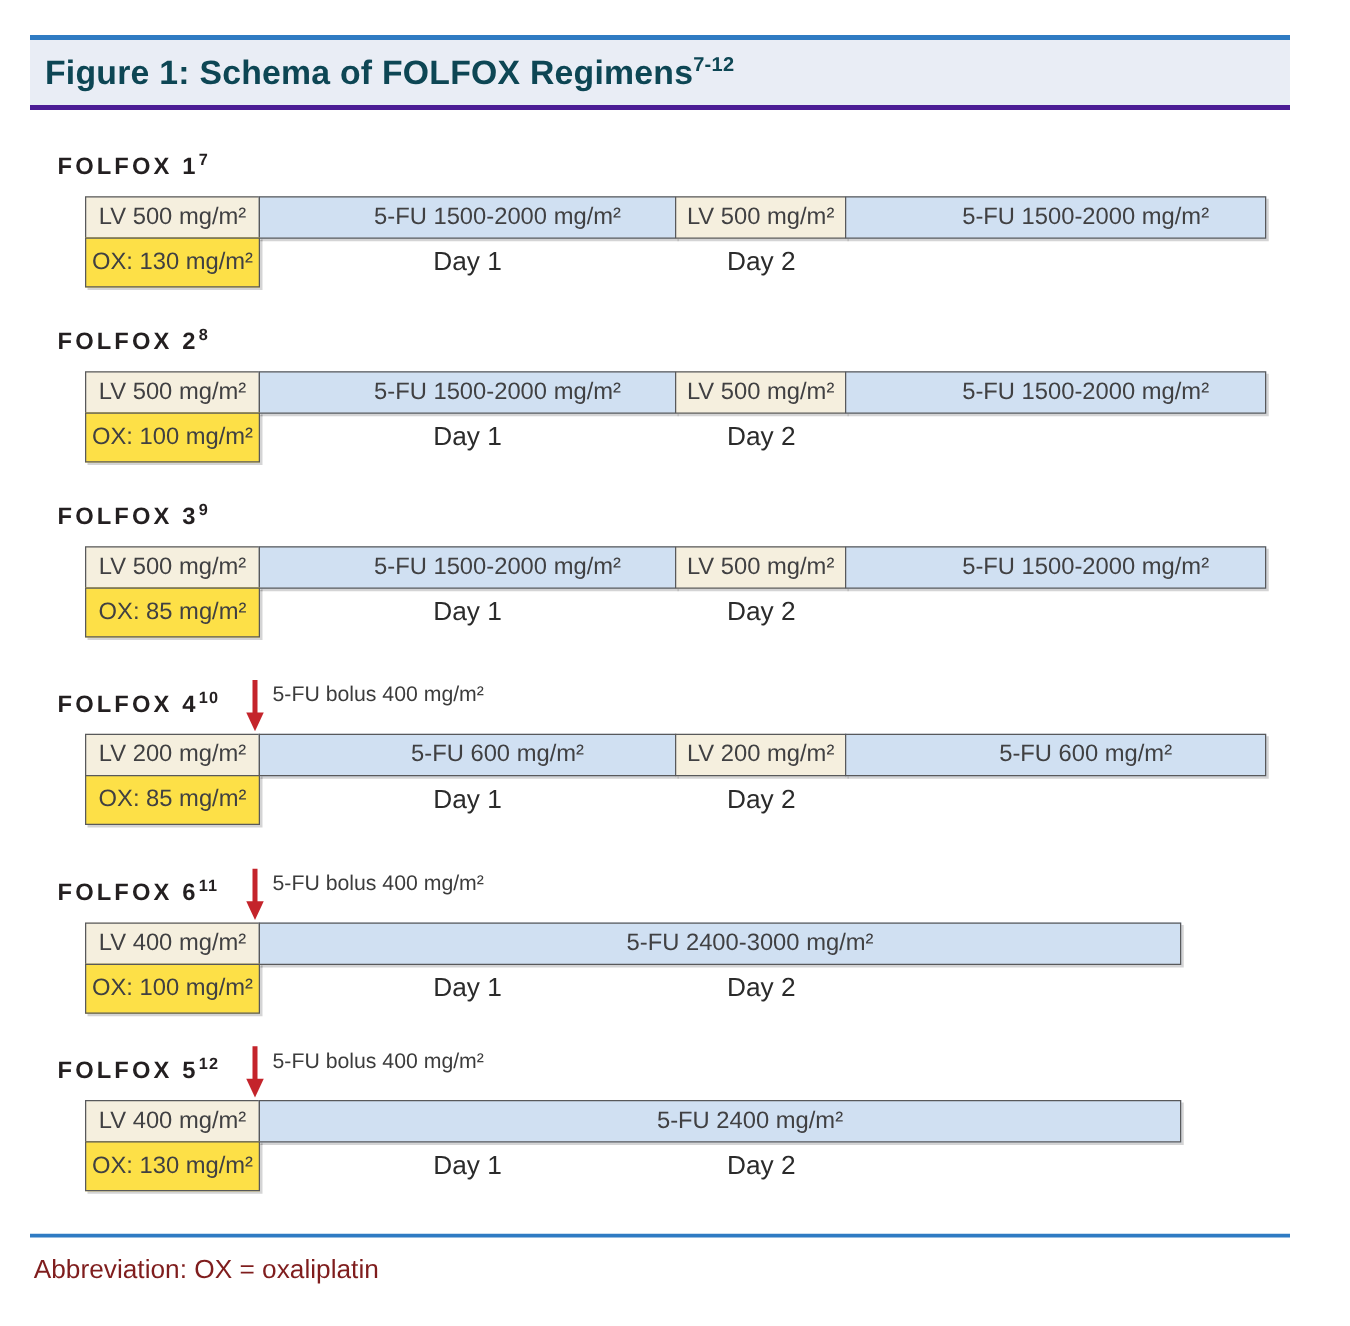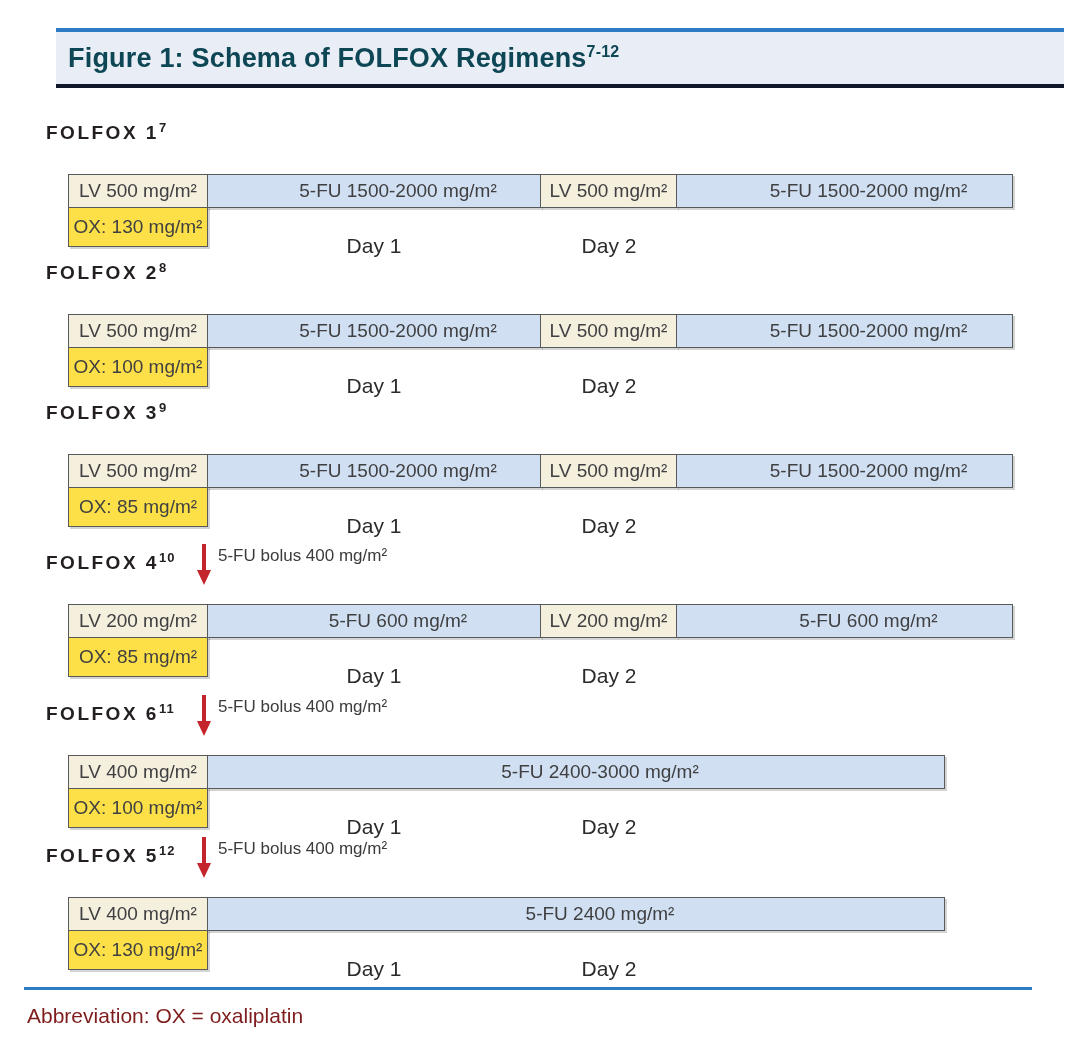--- a/index.html
+++ b/index.html
@@ -10,24 +10,23 @@
     font-family:"Liberation Sans", sans-serif;
     overflow:hidden;
   }
 
   
   .titlebar {
     position:absolute; top:28px; left:24px;
     width:1008px; height:60px;
     background:#e9edf5;
     border-top:4px solid #2f7bc3;
-    border-bottom:4px solid #0f172a;
+    border-bottom:4px solid #4c1d95;
     display:flex; align-items:center;
     padding-left:12px;
-    margin-left:32px;
   }
   .titlebar h1 {
     font-size:27px; font-weight:bold;
     color:#0d4654; letter-spacing:0.2px;
   }
   .titlebar sup { font-size:16px; font-weight:bold; vertical-align:super; }
 
   
   .regimen { position:absolute; left:0; width:1080px; height:130px; }
   .rname {
@@ -44,37 +43,36 @@
     font-size:17px; color:#3c3c3c; white-space:nowrap;
   }
 
   .box {
     position:absolute; top:37px; height:34px;
     border:1px solid #58595b;
     display:flex; align-items:center; justify-content:center;
     font-size:19px; color:#404042;
     box-shadow:2px 2px 0 rgba(100,100,105,0.28);
     white-space:nowrap;
-    margin-top:17px;
   }
   .lv  { background:#f5efde; }
   .fu  { background:#d0e0f2;padding-left:48px; }
   .ox  { background:#fde047; top:70px; height:40px; }
 
   .b-lv1 { left:68px;  width:140px; }
   .b-fu1 { left:207px; width:334px; }
   .b-lv2 { left:540px; width:137px; }
   .b-fu2 { left:676px; width:337px; }
   .b-fuw { left:207px; width:738px; }
   .b-ox  { left:68px;  width:140px; }
 
   .day {
     position:absolute; top:70px; height:40px;
     display:flex; align-items:center; justify-content:center;
-    font-size:21px; color:#2b2b2b;margin-top:36px;
+    font-size:21px; color:#2b2b2b;
   }
   .day1 { left:208px; width:332px; }
   .day2 { left:541px; width:136px; }
 
   
   .s0 { top:120px; } .s1 { top:260px;text-align:right; } .s2 { top:400px; }
   .s3 { top:550px; } .s4 { top:701px; } .s5 { top:843px; }
 
   
   .footer-rule {

